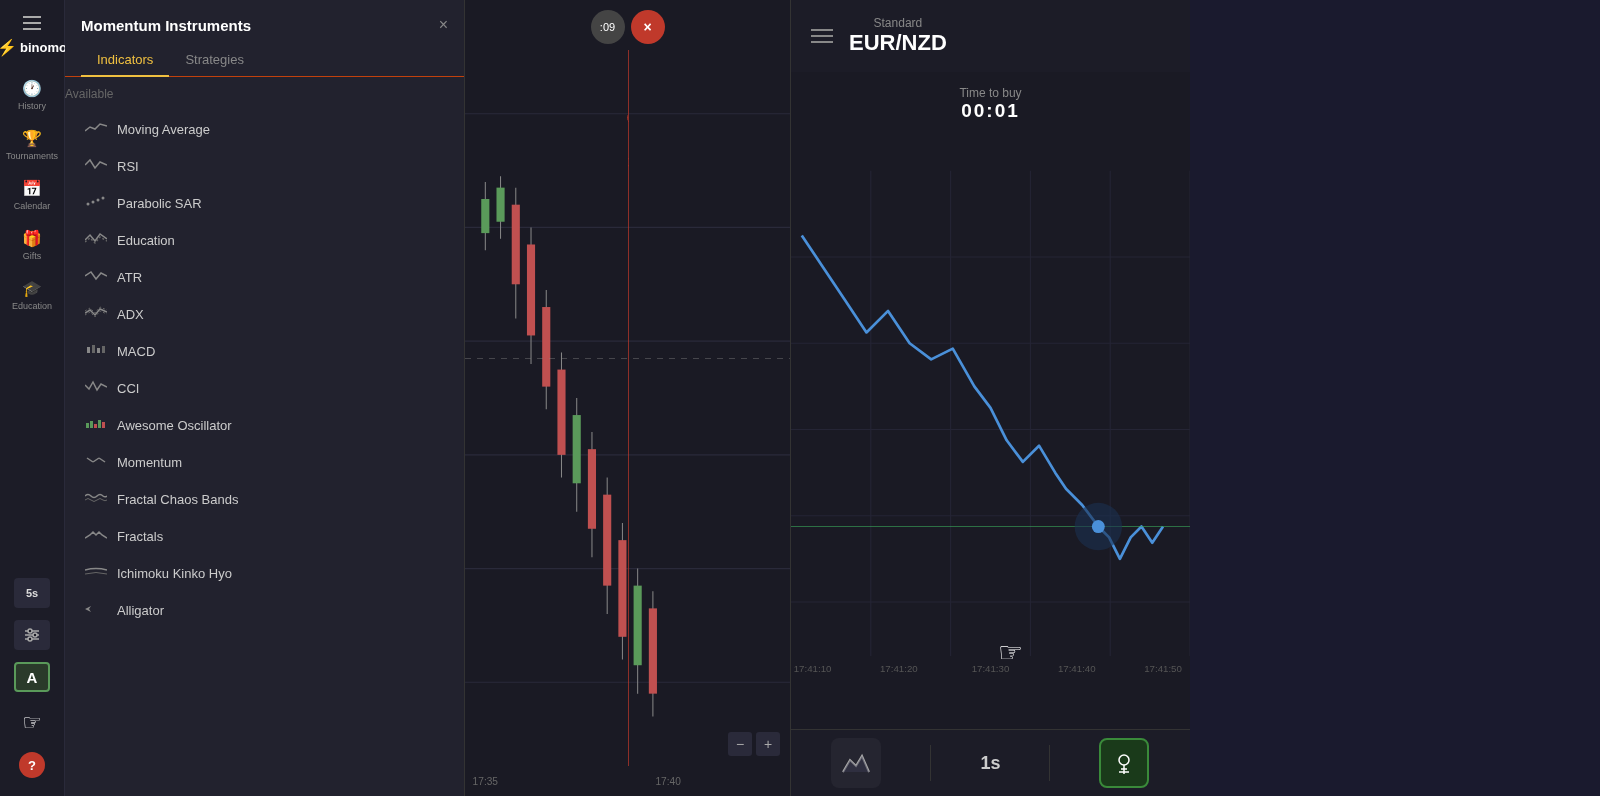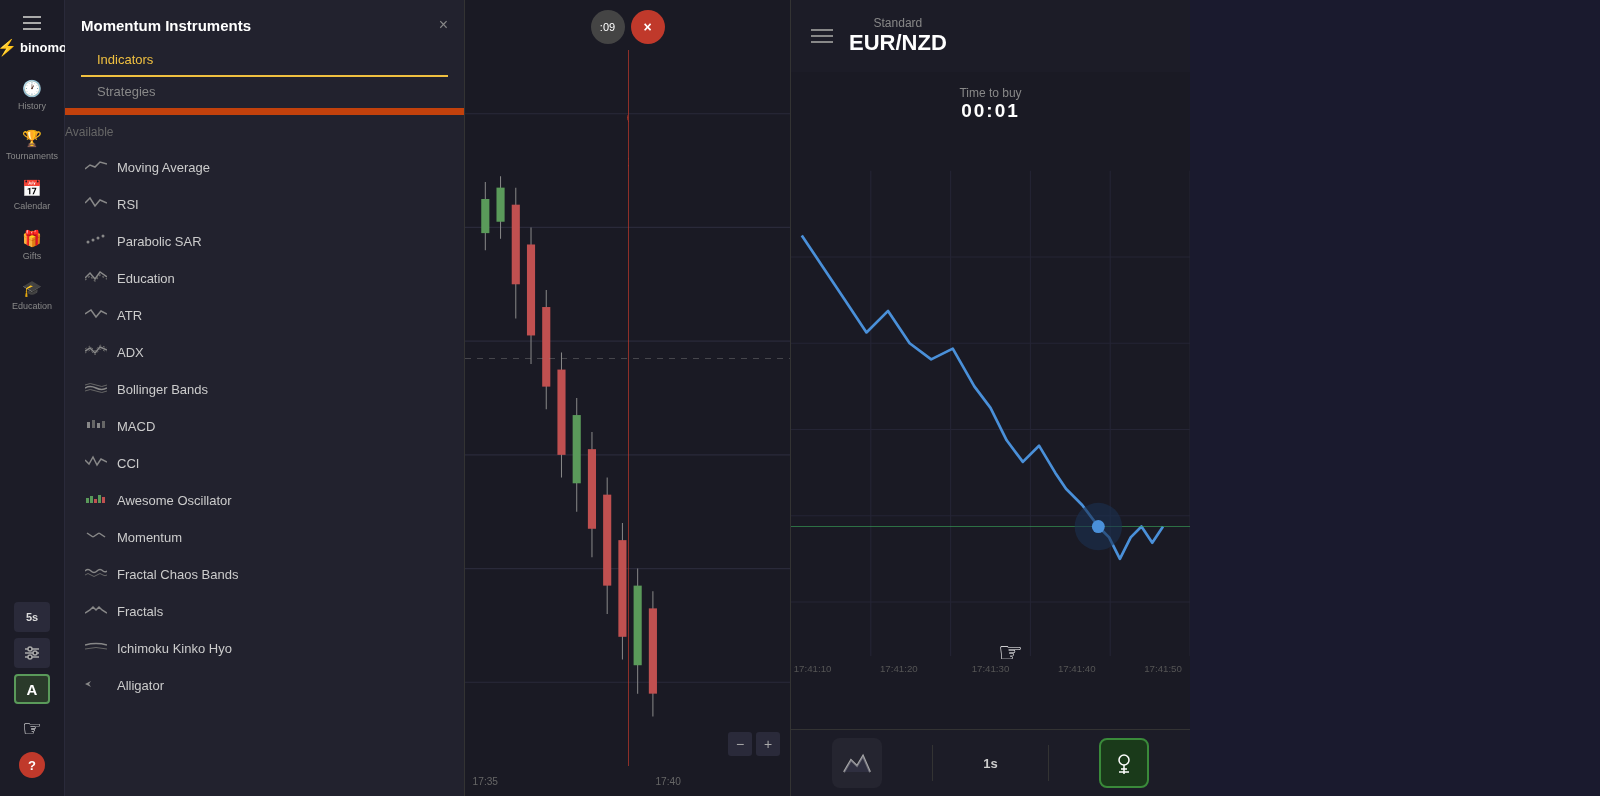--- a/index.html
+++ b/index.html
@@ -77,21 +77,21 @@
       font-size: 9px;
       gap: 3px;
     }
     .nav-item .icon { font-size: 16px; }
 
     .sidebar-bottom {
       margin-top: auto;
       display: flex;
       flex-direction: column;
       align-items: center;
-      gap: 6px;
+      gap: 12px;
       padding-bottom: 10px;
     }
 
     .time-btn {
       width: 36px;
       height: 30px;
       background: #2a2a3a;
       border-radius: 4px;
       display: flex;
       align-items: center;
@@ -170,23 +170,22 @@
     .close-btn {
       color: #888;
       font-size: 16px;
       cursor: pointer;
       background: none;
       border: none;
     }
 
     .tabs-row {
       display: flex;
-      border-bottom: 7px solid #c2410c;
+      border-bottom: 1px solid #c2410c;
       padding: 0 16px;
-      flex-direction: column;
     }
 
     .tab {
       padding: 8px 16px;
       font-size: 13px;
       cursor: pointer;
       color: #888;
       border-bottom: 2px solid transparent;
       margin-bottom: -1px;
     }
@@ -476,30 +475,20 @@
         <span class="ind-icon">
           <svg width="22" height="14" viewBox="0 0 22 14">
             <polyline points="0,7 5,4 10,9 15,3 22,6" fill="none" stroke="#888" stroke-width="1.5"></polyline>
             <polyline points="0,9 5,6 10,11 15,5 22,8" fill="none" stroke="#666" stroke-width="1" stroke-dasharray="2,2"></polyline>
             <polyline points="0,5 5,2 10,7 15,1 22,4" fill="none" stroke="#666" stroke-width="1" stroke-dasharray="2,2"></polyline>
           </svg>
         </span>
         <span>ADX</span>
       </div>
 
-      <div class="indicator-item">
-        <span class="ind-icon">
-          <svg width="22" height="14" viewBox="0 0 22 14">
-            <path d="M0,7 Q5,4 11,7 Q17,10 22,7" fill="none" stroke="#888" stroke-width="1.5"></path>
-            <path d="M0,4 Q5,1 11,4 Q17,7 22,4" fill="none" stroke="#666" stroke-width="1"></path>
-            <path d="M0,10 Q5,7 11,10 Q17,13 22,10" fill="none" stroke="#666" stroke-width="1"></path>
-          </svg>
-        </span>
-        <span>Bollinger Bands</span>
-      </div>
 
       <div class="indicator-item">
         <span class="ind-icon">
           <svg width="22" height="14" viewBox="0 0 22 14">
             <rect x="2" y="4" width="3" height="6" fill="#888"></rect>
             <rect x="7" y="2" width="3" height="8" fill="#666"></rect>
             <rect x="12" y="5" width="3" height="5" fill="#888"></rect>
             <rect x="17" y="3" width="3" height="7" fill="#666"></rect>
           </svg>
         </span>
@@ -708,21 +697,21 @@
 
     <div class="bottom-btn">
       <svg width="28" height="22" viewBox="0 0 28 22" fill="none">
         <polyline points="1,20 8,8 14,14 20,4 27,20" fill="none" stroke="#aaa" stroke-width="2"></polyline>
         <polygon points="1,20 8,8 14,14 20,4 27,20" fill="#3a3a50" opacity="0.5"></polygon>
       </svg>
     </div>
 
     <div style="width:1px;height:36px;background:#333;"></div>
 
-    <div style="color:#ccc;font-size:13px;font-weight:600;cursor:pointer;">1s</div>
+    <div style="color:#ccc;font-size:18px;font-weight:600;cursor:pointer;">1s</div>
 
     <div style="width:1px;height:36px;background:#333;"></div>
 
     <div class="bottom-btn active">
       <svg width="26" height="26" viewBox="0 0 26 26" fill="none">
         <circle cx="13" cy="10" r="5" stroke="#fff" stroke-width="1.5"></circle>
         <line x1="13" y1="15" x2="13" y2="24" stroke="#fff" stroke-width="1.5"></line>
         <line x1="10" y1="19" x2="16" y2="19" stroke="#fff" stroke-width="1.5"></line>
         <line x1="8" y1="22" x2="18" y2="22" stroke="#fff" stroke-width="1.5"></line>
       </svg>

